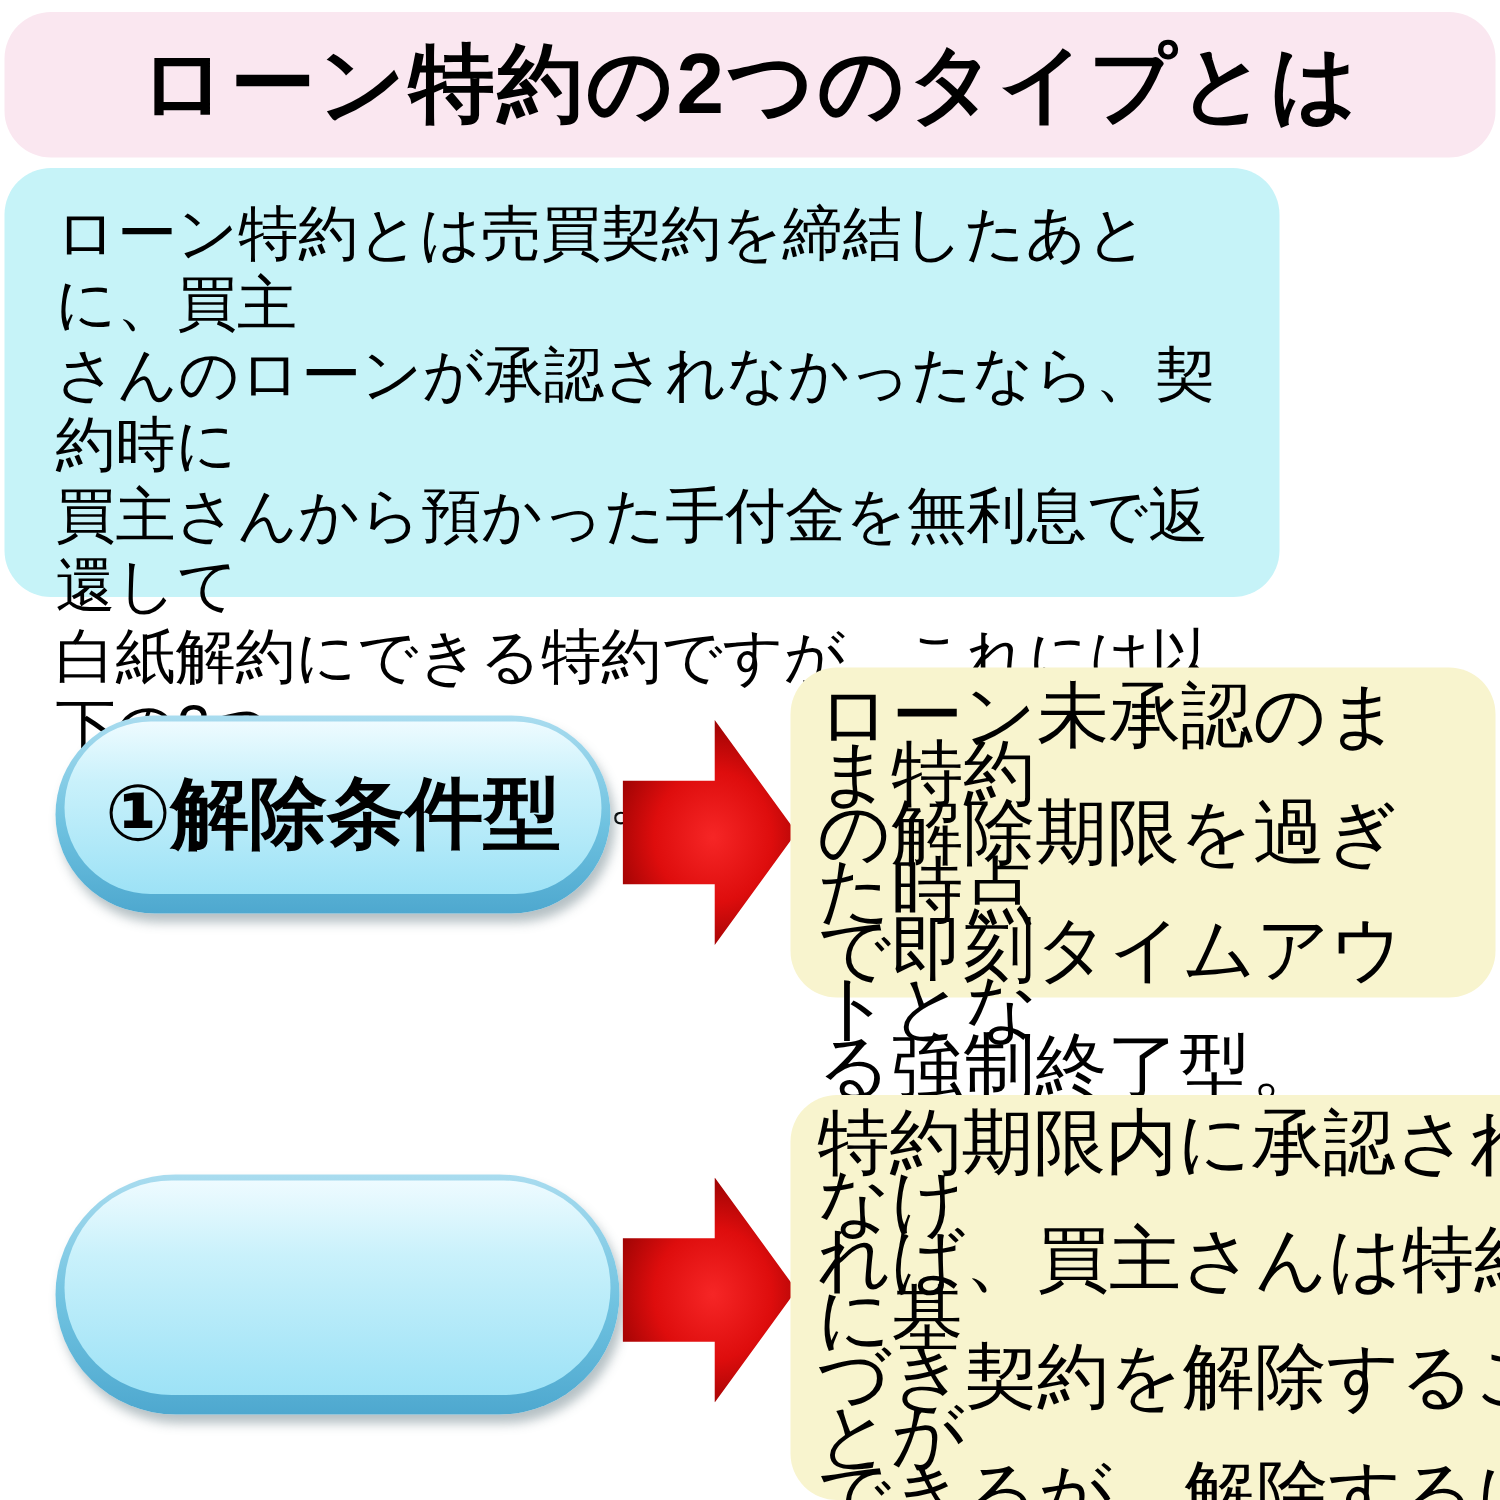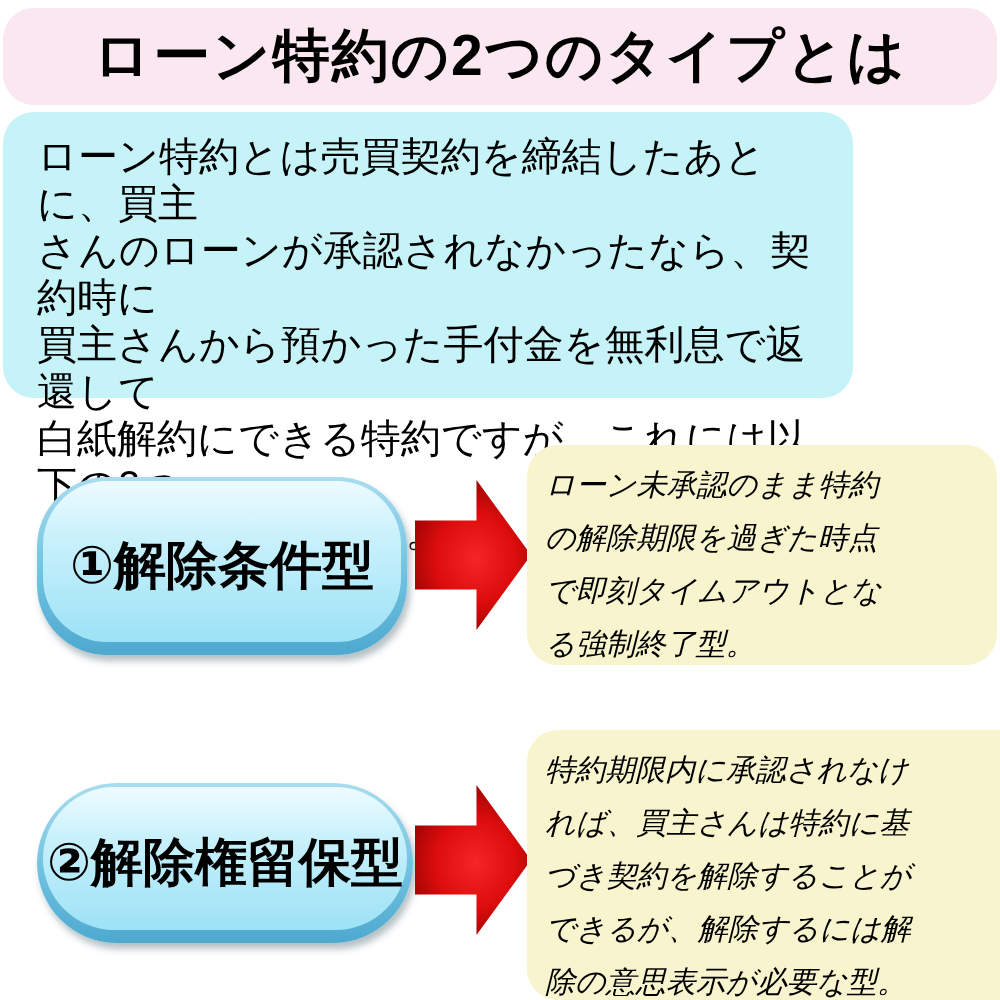--- a/index.html
+++ b/index.html
@@ -55,21 +55,21 @@
     position: absolute;
     left: 6px; right: 6px; top: 4px; bottom: 13px;
     background: linear-gradient(180deg, #eefbff 0%, #c9f1fb 35%, #9de2f6 100%);
   }
   .pill-label {
     position: relative;
     font-size: 52px;
     font-weight: bold;
     white-space: nowrap;
   }
-  .pill1 { left: 37px; top: 477px; width: 370px; height: 178px; border-radius: 70px; }
+  .pill1 { left: 37px; top: 477px; width: 370px; height: 132px; border-radius: 70px; }
   .pill1 .pill-gloss { border-radius: 64px; }
   .pill2 { left: 37px; top: 783px; width: 376px; height: 160px; border-radius: 80px; }
   .pill2 .pill-gloss { border-radius: 72px; }
 
   
   .arrow {
     width: 116px; height: 150px;
     clip-path: polygon(0 27%, 53% 27%, 53% 0, 100% 50%, 53% 100%, 53% 73%, 0 73%);
     background: radial-gradient(ellipse 75% 65% at 52% 52%,
                  #f62626 0%, var(--arrow-red, #de0d0d) 45%,
@@ -78,25 +78,24 @@
   .arrow1 { left: 415px; top: 480px; }
   .arrow2 { left: 415px; top: 785px; }
 
   
   .desc-box { background: var(--desc-bg, #f8f4ce); }
   .desc1 { left: 527px; top: 445px; width: 470px; height: 220px; }
   .desc2 { left: 527px; top: 730px; width: 540px; height: 270px; }
   .desc-text {
     margin: 0;
     padding: 13px 18px;
-    font-size: 30px;
-    line-height: 53px;
+    font-size: 48px;
+    line-height: 39px;
     font-weight: 500;
     white-space: pre-line;
-    font-style: italic;
   }
 </style>
 </head>
 <body>
 
 <div class="abs title-bar">
   <h1 class="page-title">ローン特約の2つのタイプとは</h1>
 </div>
 
 <div class="abs intro-box">
@@ -114,21 +113,20 @@
 <div class="abs arrow arrow1"></div>
 <div class="abs desc-box desc1">
   <p class="desc-text">ローン未承認のまま特約
 の解除期限を過ぎた時点
 で即刻タイムアウトとな
 る強制終了型。</p>
 </div>
 
 <div class="abs pill pill2">
   <div class="pill-gloss"></div>
-  <span class="pill-label">②解除権留保型</span>
 </div>
 <div class="abs arrow arrow2"></div>
 <div class="abs desc-box desc2">
   <p class="desc-text">特約期限内に承認されなけ
 れば、買主さんは特約に基
 づき契約を解除することが
 できるが、解除するには解
 除の意思表示が必要な型。</p>
 </div>
 

